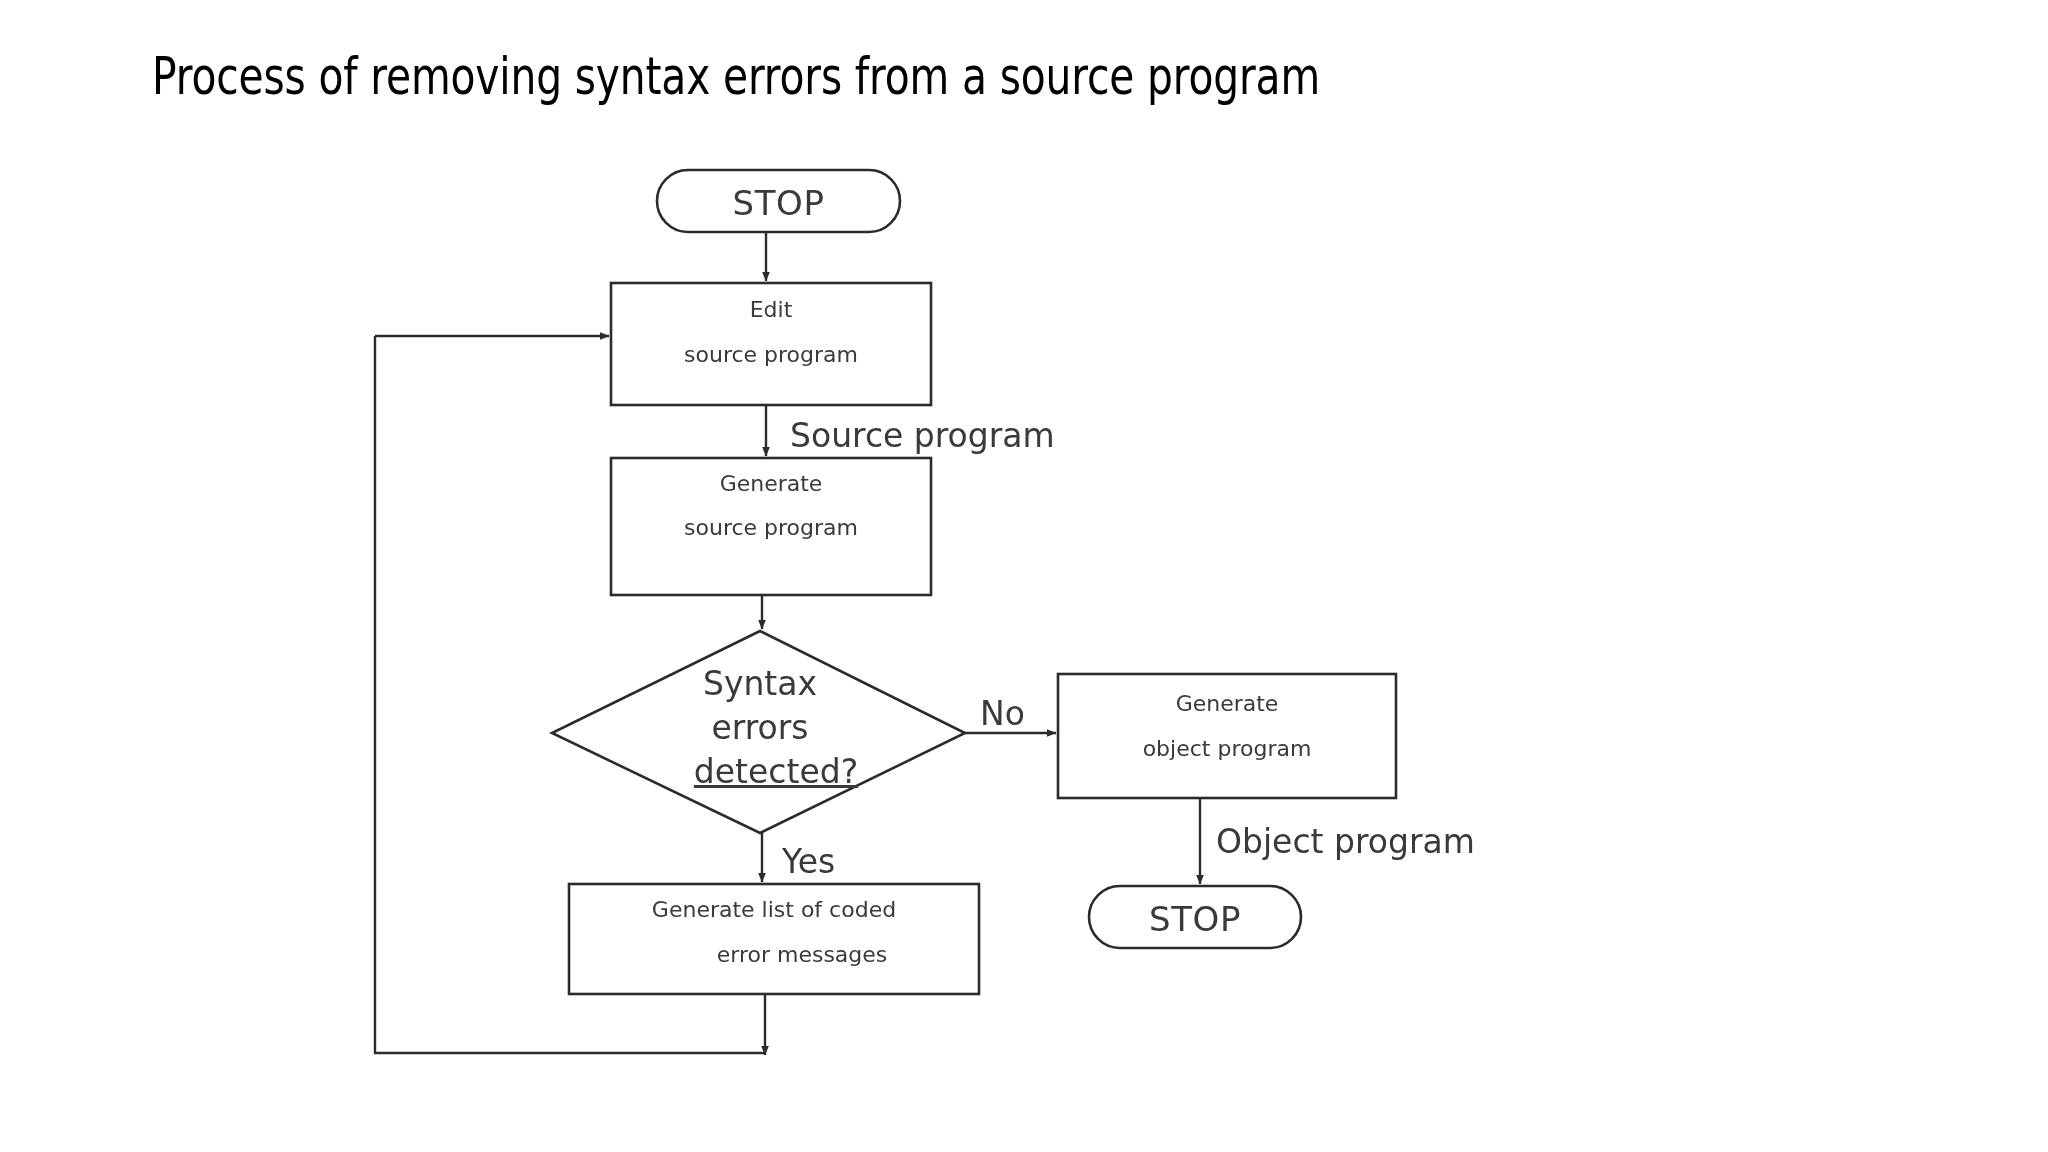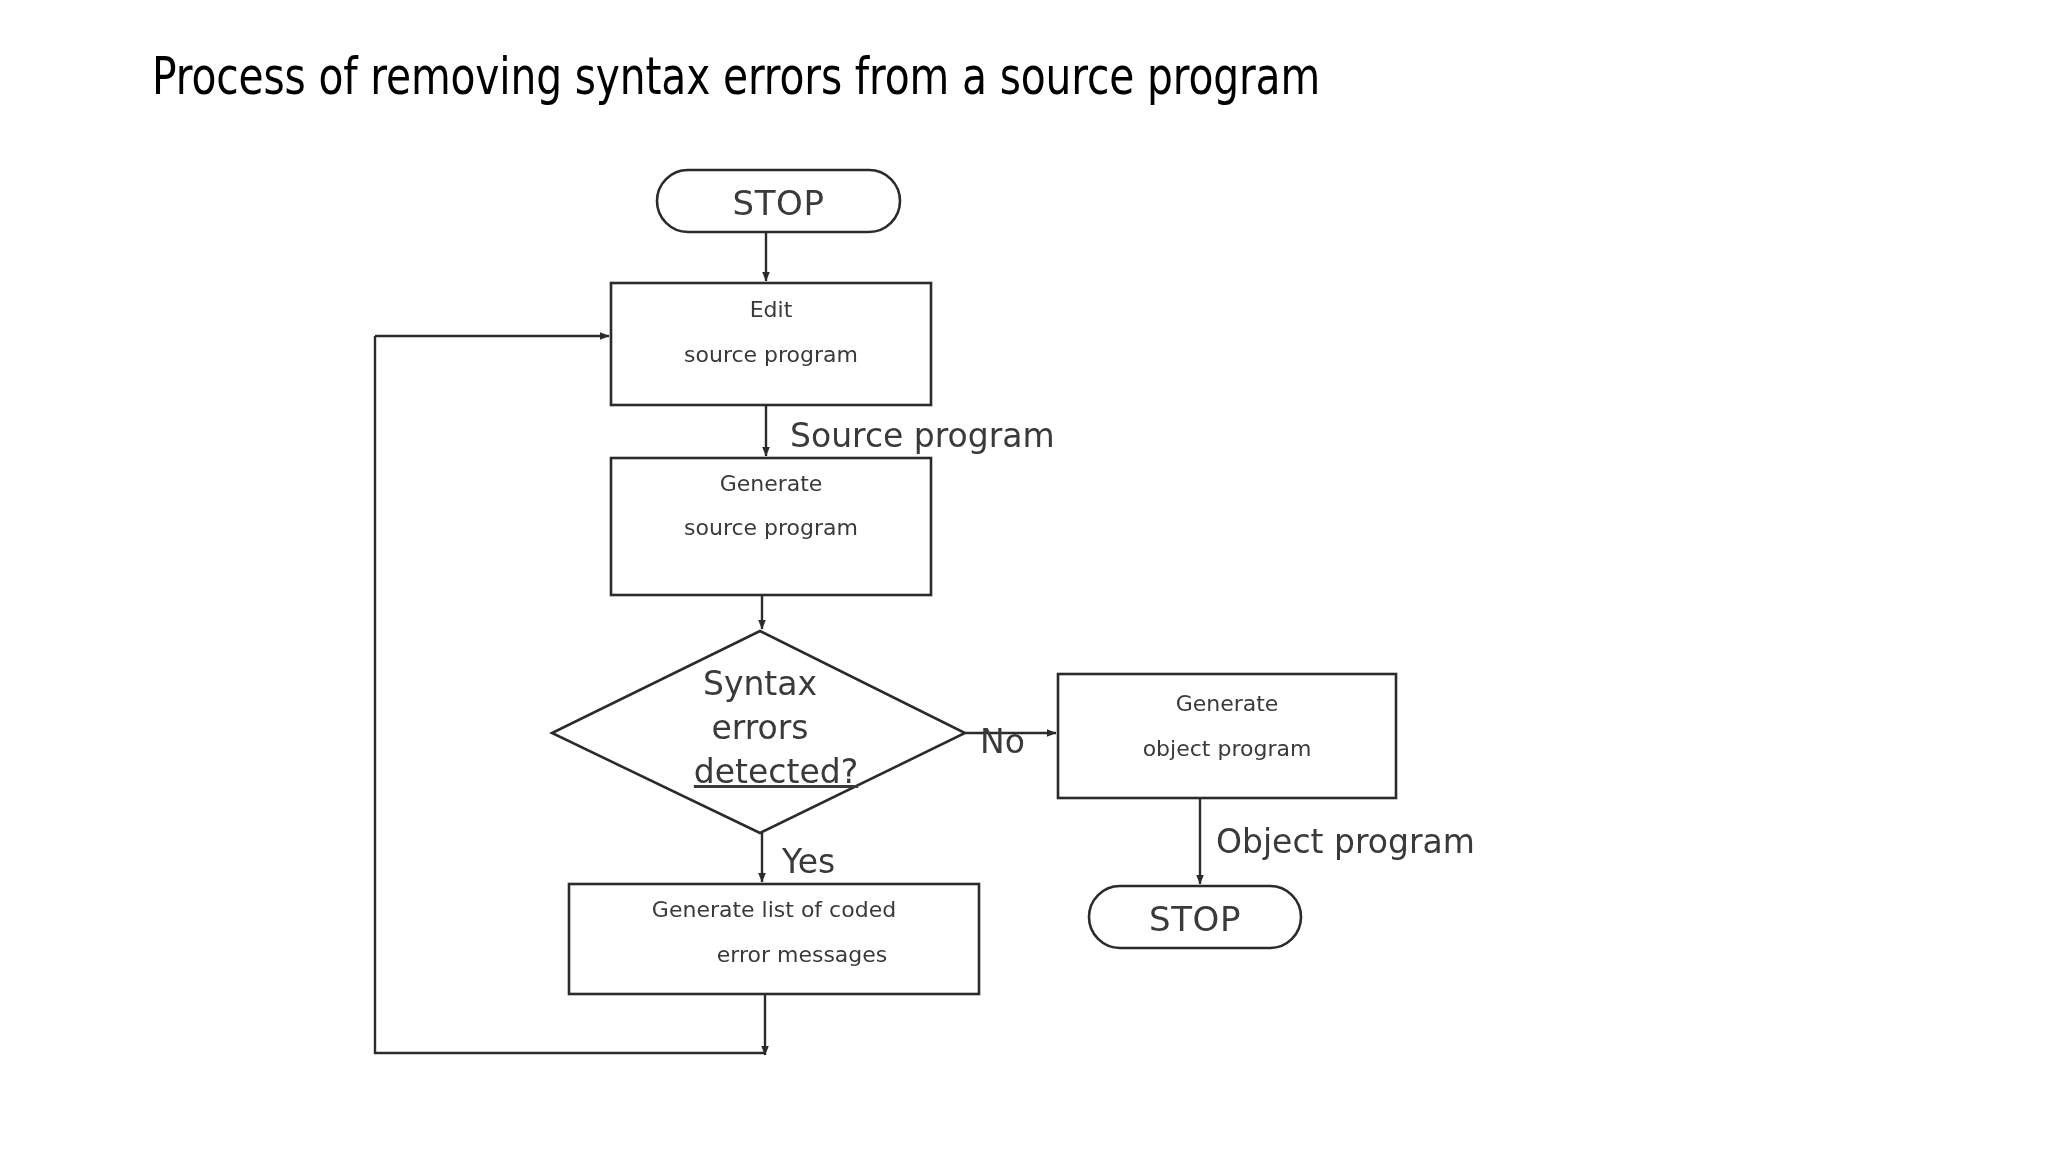--- a/index.html
+++ b/index.html
@@ -133,19 +133,19 @@
   <div class="node-label process-label" style="left:1058px; top:692px; width:338px;">Generate</div>
   <div class="node-label process-label" style="left:1048px; top:737px; width:358px;">object program</div>
 
   <div class="node-label process-label" style="left:560px; top:898px; width:428px;">Generate list of coded</div>
   <div class="node-label process-label" style="left:569px; top:943px; width:410px;margin-left:28px;">error messages</div>
 
   <div class="node-label terminal-label" style="left:1089px; top:900px; width:212px;">STOP</div>
 
   <div class="edge-label" style="left:790px; top:416px;">Source program</div>
 
-  <div class="edge-label" style="left:980px; top:722px;">No</div>
+  <div class="edge-label" style="left:980px; top:694px;">No</div>
 
   <div class="edge-label" style="left:782px; top:842px;">Yes</div>
 
   <div class="edge-label" style="left:1216px; top:822px;">Object program</div>
 
 </div>
 
 </body></html>

